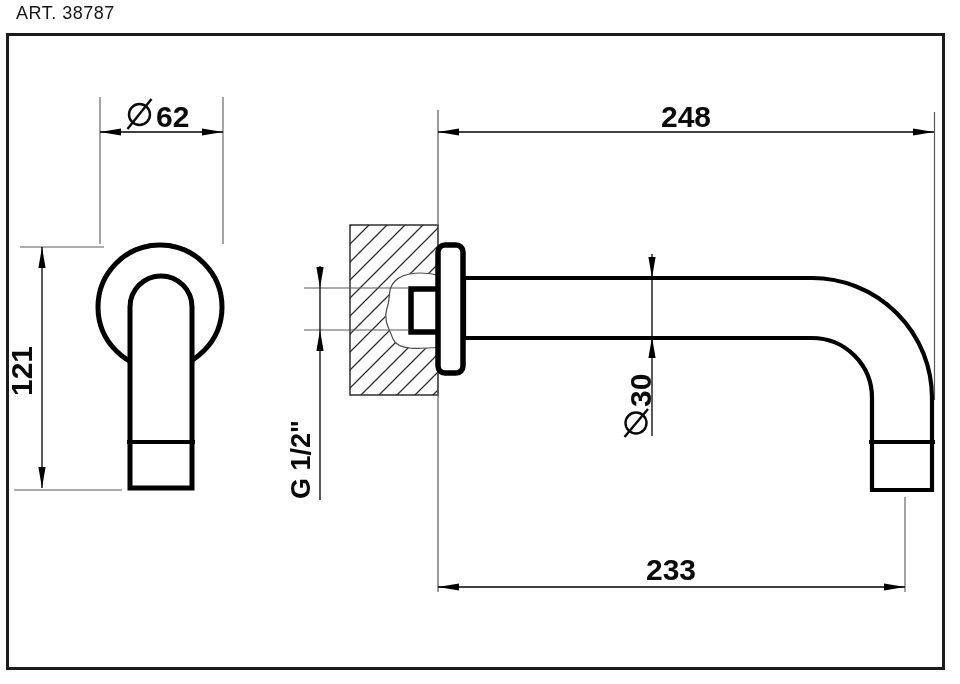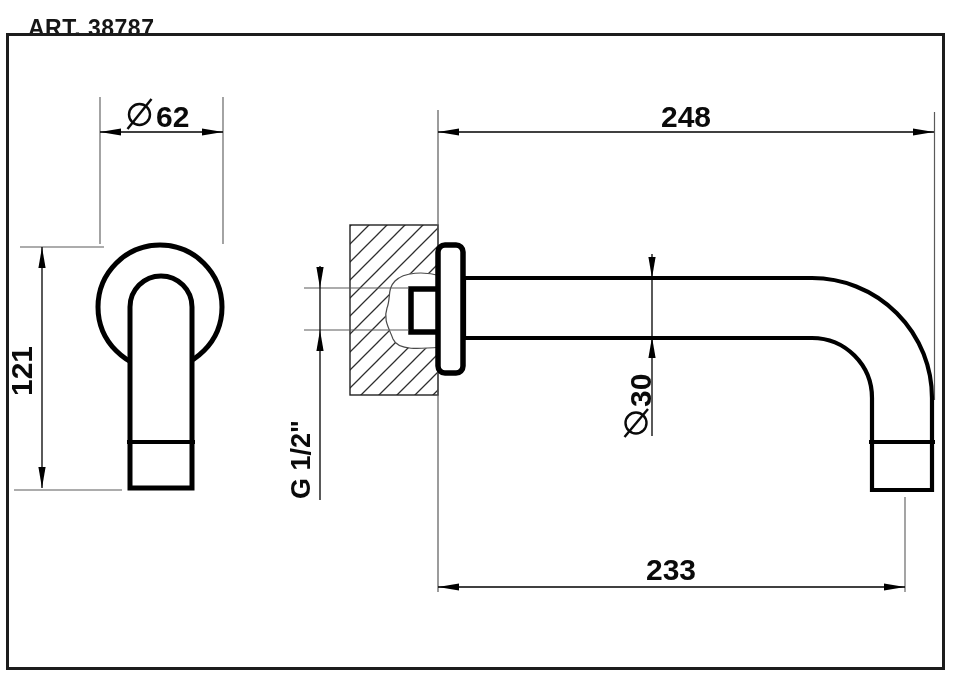--- a/index.html
+++ b/index.html
@@ -1,19 +1,19 @@
 <!DOCTYPE html>
 <html><head>
 <meta charset="utf-8">
 <style>
   html,body{margin:0;padding:0;background:#ffffff;width:960px;height:684px;overflow:hidden;}
   body{font-family:"Liberation Sans",sans-serif;}
   .page-title{
-    position:absolute;left:16px;top:3px;margin:12px;
-    font-size:23px;font-weight:bold;color:#161616;letter-spacing:0.5px;
+    position:absolute;left:16px;top:3px;margin:0;
+    font-size:18px;font-weight:normal;color:#161616;letter-spacing:0.5px;
   }
   svg{position:absolute;left:0;top:0;}
   .dimtext{font-family:"Liberation Sans",sans-serif;font-weight:bold;font-size:30px;fill:#0a0a0a;}
   .dimtext-sm{font-family:"Liberation Sans",sans-serif;font-weight:bold;font-size:27px;fill:#0a0a0a;}
 </style>
 </head>
 <body>
 
 <h1 class="page-title">ART. 38787</h1>
 

